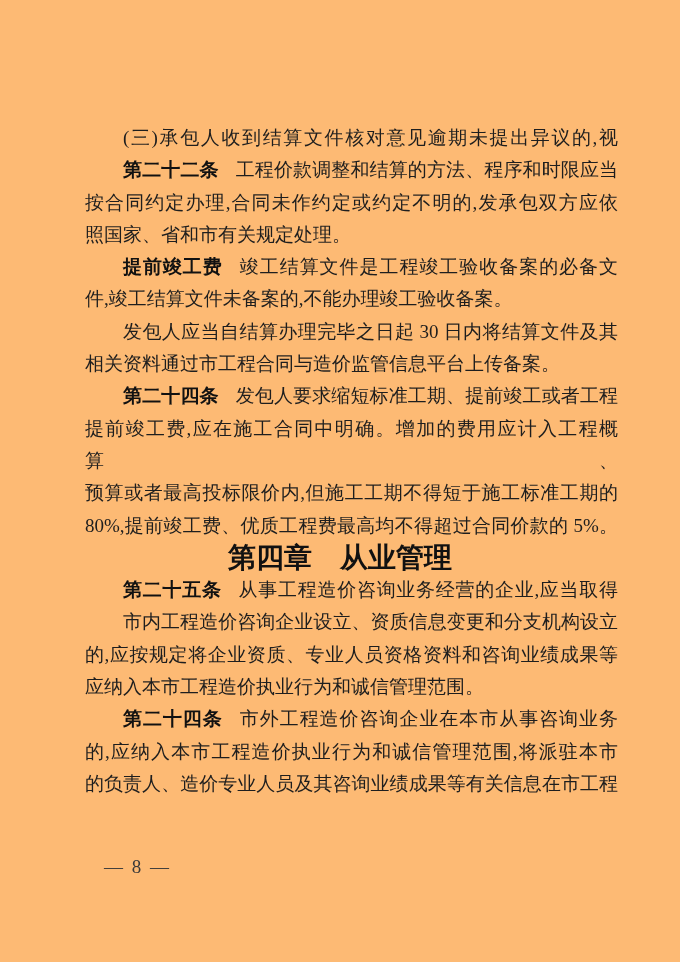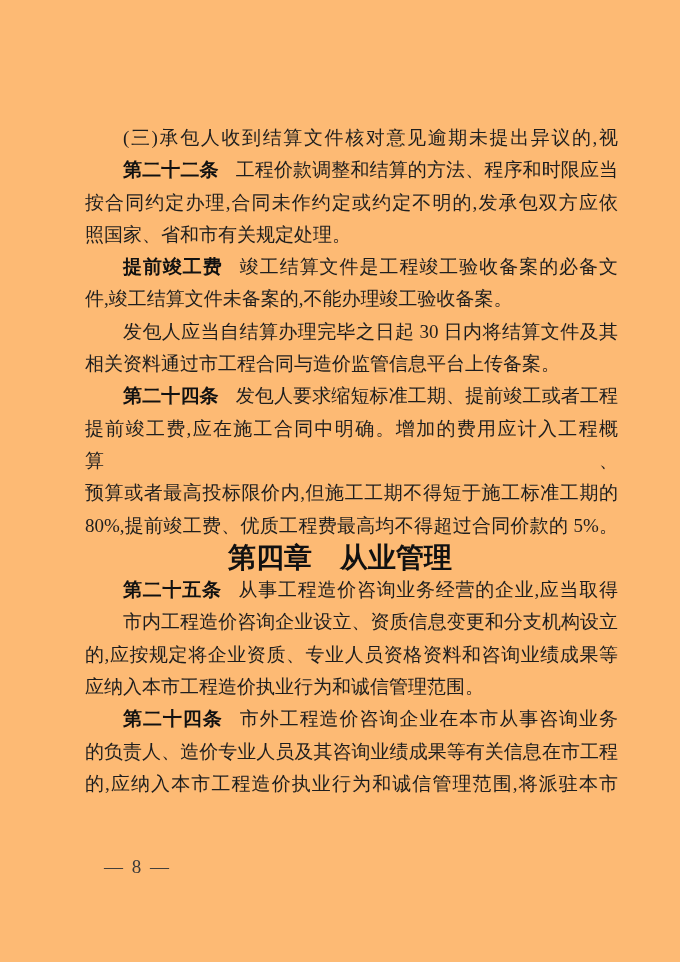--- a/index.html
+++ b/index.html
@@ -102,20 +102,20 @@
     </div>
 
     <div class="para">
       <div class="line first j">市内工程造价咨询企业设立、资质信息变更和分支机构设立</div>
       <div class="line j">的,应按规定将企业资质、专业人员资格资料和咨询业绩成果等</div>
       <div class="line">应纳入本市工程造价执业行为和诚信管理范围。</div>
     </div>
 
     <div class="para">
       <div class="line first j"><span class="lead">第二十四条</span><span>市外工程造价咨询企业在本市从事咨询业务</span></div>
+      <div class="line j">的,应纳入本市工程造价执业行为和诚信管理范围,将派驻本市</div>
       <div class="line j">的负责人、造价专业人员及其咨询业绩成果等有关信息在市工程</div>
-      <div class="line j">的,应纳入本市工程造价执业行为和诚信管理范围,将派驻本市</div>
     </div>
 
   </div>
 
   <div class="pagenum">— 8 —</div>
 </div>
 
 </body></html>

